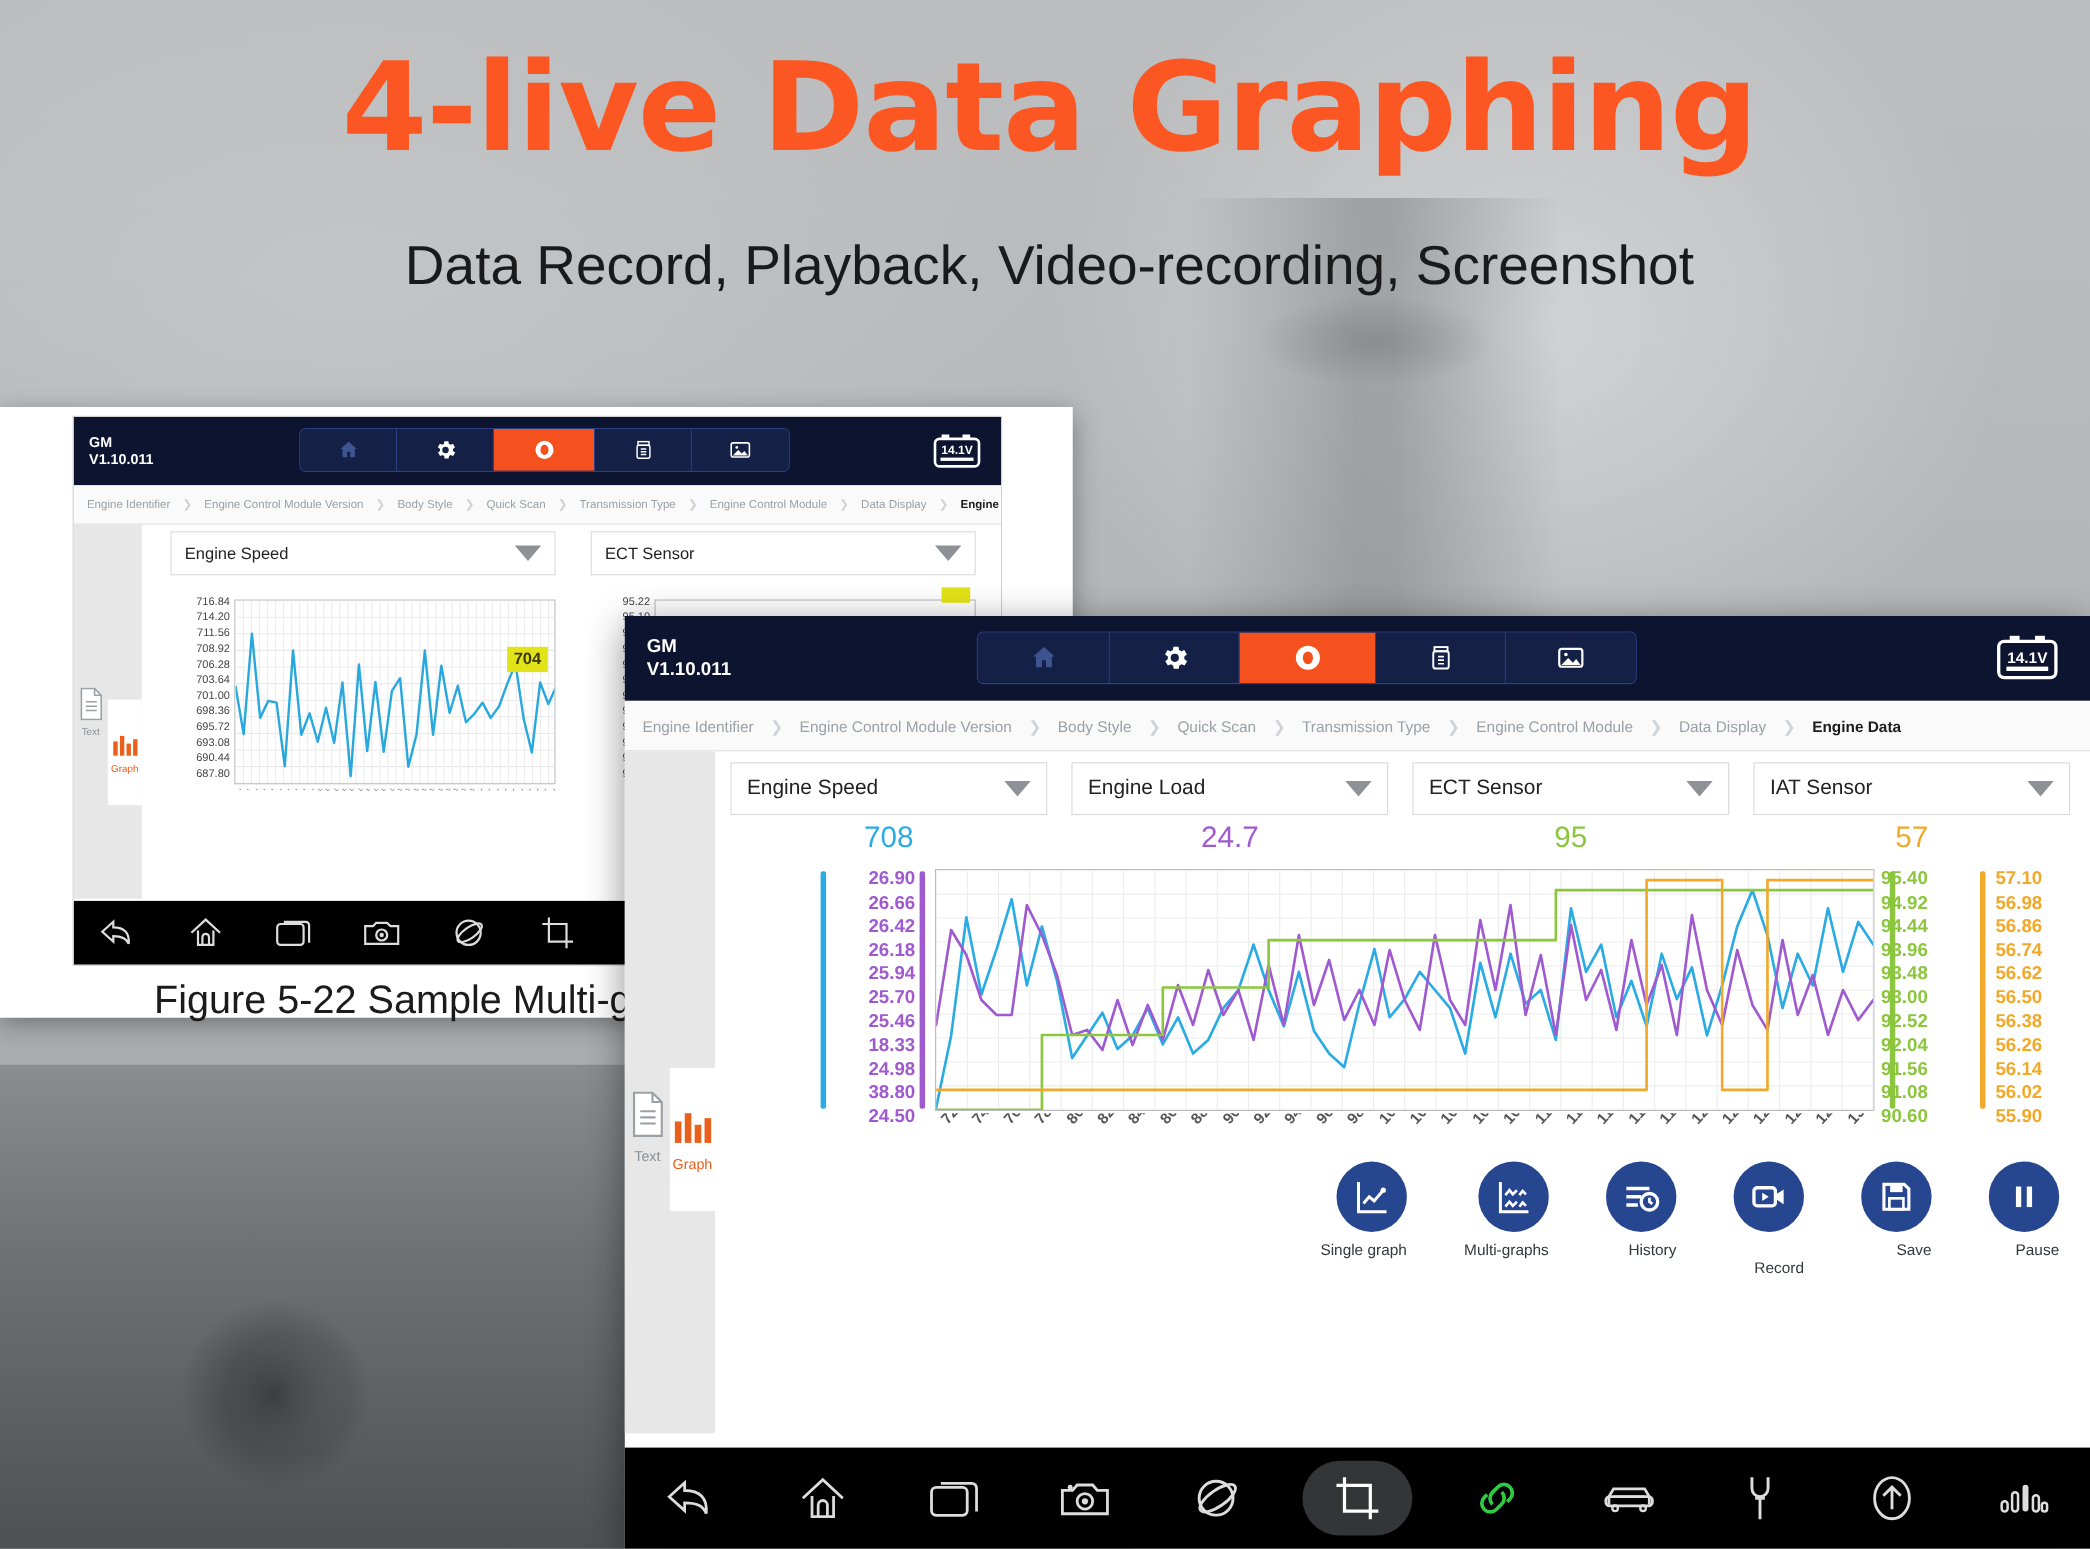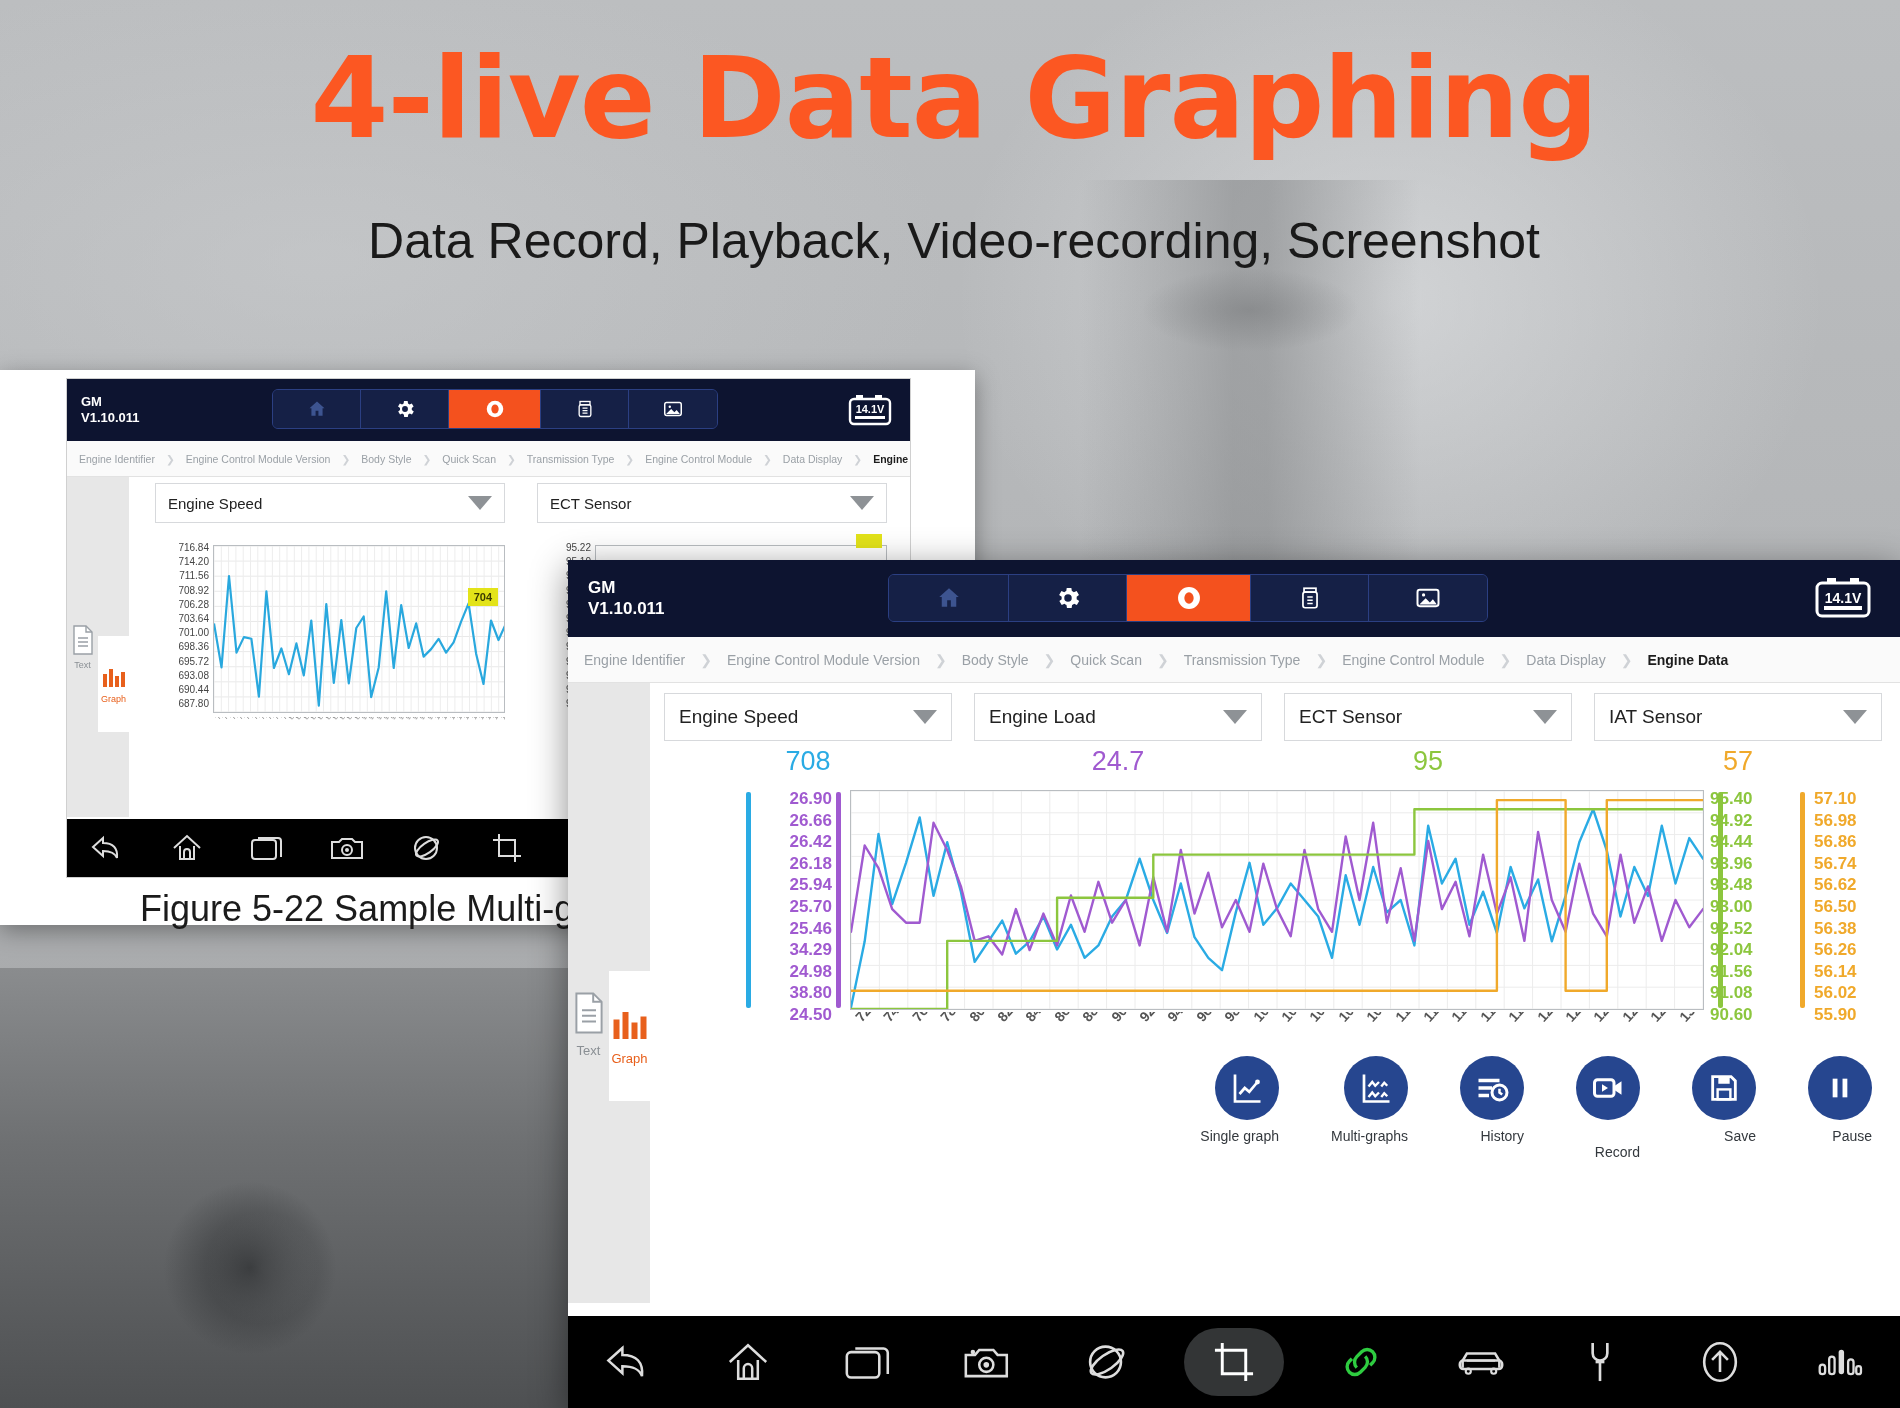--- a/index.html
+++ b/index.html
@@ -287,21 +287,21 @@
             <line x1="240.9" y1="0" x2="240.9" y2="166" stroke="#ededed" stroke-width="1"></line>
             <line x1="248.2" y1="0" x2="248.2" y2="166" stroke="#ededed" stroke-width="1"></line>
             <line x1="255.5" y1="0" x2="255.5" y2="166" stroke="#ededed" stroke-width="1"></line>
             <line x1="262.8" y1="0" x2="262.8" y2="166" stroke="#ededed" stroke-width="1"></line>
             <line x1="270.1" y1="0" x2="270.1" y2="166" stroke="#ededed" stroke-width="1"></line>
             <line x1="277.4" y1="0" x2="277.4" y2="166" stroke="#ededed" stroke-width="1"></line>
             <line x1="284.7" y1="0" x2="284.7" y2="166" stroke="#ededed" stroke-width="1"></line>
             <line x1="292" y1="0" x2="292" y2="166" stroke="#ededed" stroke-width="1"></line>
             <polyline points="0.0,77.4 7.5,121.4 15.0,30.0 22.5,106.6 29.9,91.1 37.4,92.8 44.9,150.6 52.4,45.4 59.9,122.0 67.4,102.5 74.9,128.3 82.4,97.4 89.8,129.4 97.3,74.5 104.8,159.7 112.3,58.0 119.8,136.8 127.3,74.0 134.8,137.4 142.3,82.0 149.7,70.5 157.2,151.1 164.7,121.4 172.2,45.4 179.7,122.0 187.2,59.1 194.7,102.0 202.2,77.4 209.6,110.6 217.1,103.1 224.6,92.8 232.1,106.6 239.6,96.3 247.1,75.7 254.6,57.4 262.1,107.7 269.5,138.0 277.0,74.5 284.5,94.0 292.0,77.4" fill="none" stroke="#29a8de" stroke-width="2.2" stroke-linejoin="round"></polyline>
           </svg>
-        <div style="position:absolute;right:6px;top:42px;background:#e3e319;color:#3b3b00;font-size:11px;font-weight:bold;padding:3px 6px;">704</div>
+        <div style="position:absolute;right:6px;top:42px;background:#e3e319;color:#3b3b00;font-size:15px;font-weight:bold;padding:3px 6px;">704</div>
       </div>
       <div id="back-xaxis-0" style="position:absolute;left:58px;top:176px;right:0;height:22px;overflow:hidden;">
           <div style="position: absolute; left: 1px; top: 0px; font-size: 7px; color: rgb(119, 119, 119); transform: rotate(-60deg); transform-origin: left top; white-space: nowrap;">70</div>
           <div style="position: absolute; left: 8.3px; top: 0px; font-size: 7px; color: rgb(119, 119, 119); transform: rotate(-60deg); transform-origin: left top; white-space: nowrap;">71</div>
           <div style="position: absolute; left: 15.6px; top: 0px; font-size: 7px; color: rgb(119, 119, 119); transform: rotate(-60deg); transform-origin: left top; white-space: nowrap;">72</div>
           <div style="position: absolute; left: 22.9px; top: 0px; font-size: 7px; color: rgb(119, 119, 119); transform: rotate(-60deg); transform-origin: left top; white-space: nowrap;">73</div>
           <div style="position: absolute; left: 30.2px; top: 0px; font-size: 7px; color: rgb(119, 119, 119); transform: rotate(-60deg); transform-origin: left top; white-space: nowrap;">74</div>
           <div style="position: absolute; left: 37.5px; top: 0px; font-size: 7px; color: rgb(119, 119, 119); transform: rotate(-60deg); transform-origin: left top; white-space: nowrap;">75</div>
           <div style="position: absolute; left: 44.8px; top: 0px; font-size: 7px; color: rgb(119, 119, 119); transform: rotate(-60deg); transform-origin: left top; white-space: nowrap;">76</div>
           <div style="position: absolute; left: 52.1px; top: 0px; font-size: 7px; color: rgb(119, 119, 119); transform: rotate(-60deg); transform-origin: left top; white-space: nowrap;">77</div>
@@ -537,21 +537,21 @@
 
     <div class="axis-bar" style="position:absolute;left:82px;top:4px;height:216px;background:#2aabe4;"></div>
     <div class="axis-col" id="fa1" style="position:absolute;left:92px;top:0;width:76px;font-size:17px;color:#a05ad0;font-weight:bold;">
         <div style="line-height: 21.6px;">26.90</div>
         <div style="line-height: 21.6px;">26.66</div>
         <div style="line-height: 21.6px;">26.42</div>
         <div style="line-height: 21.6px;">26.18</div>
         <div style="line-height: 21.6px;">25.94</div>
         <div style="line-height: 21.6px;">25.70</div>
         <div style="line-height: 21.6px;">25.46</div>
-        <div style="line-height: 21.6px;">34.29</div>
+        <div style="line-height: 21.6px;">18.33</div>
         <div style="line-height: 21.6px;">24.98</div>
         <div style="line-height: 21.6px;">38.80</div>
         <div style="line-height: 21.6px;">24.50</div>
       </div>
     <div class="axis-bar" style="position:absolute;left:172px;top:4px;height:216px;background:#a05ad0;"></div>
 
     <div class="plot" style="position:absolute;left:186px;top:2px;width:854px;height:220px;overflow:hidden;">
       <svg id="front-svg" width="852" height="218" viewBox="0 0 852 218" preserveAspectRatio="none">
           <line x1="0" y1="0" x2="852" y2="0" stroke="#ececec" stroke-width="1"></line>
           <line x1="0" y1="21.8" x2="852" y2="21.8" stroke="#ececec" stroke-width="1"></line>

